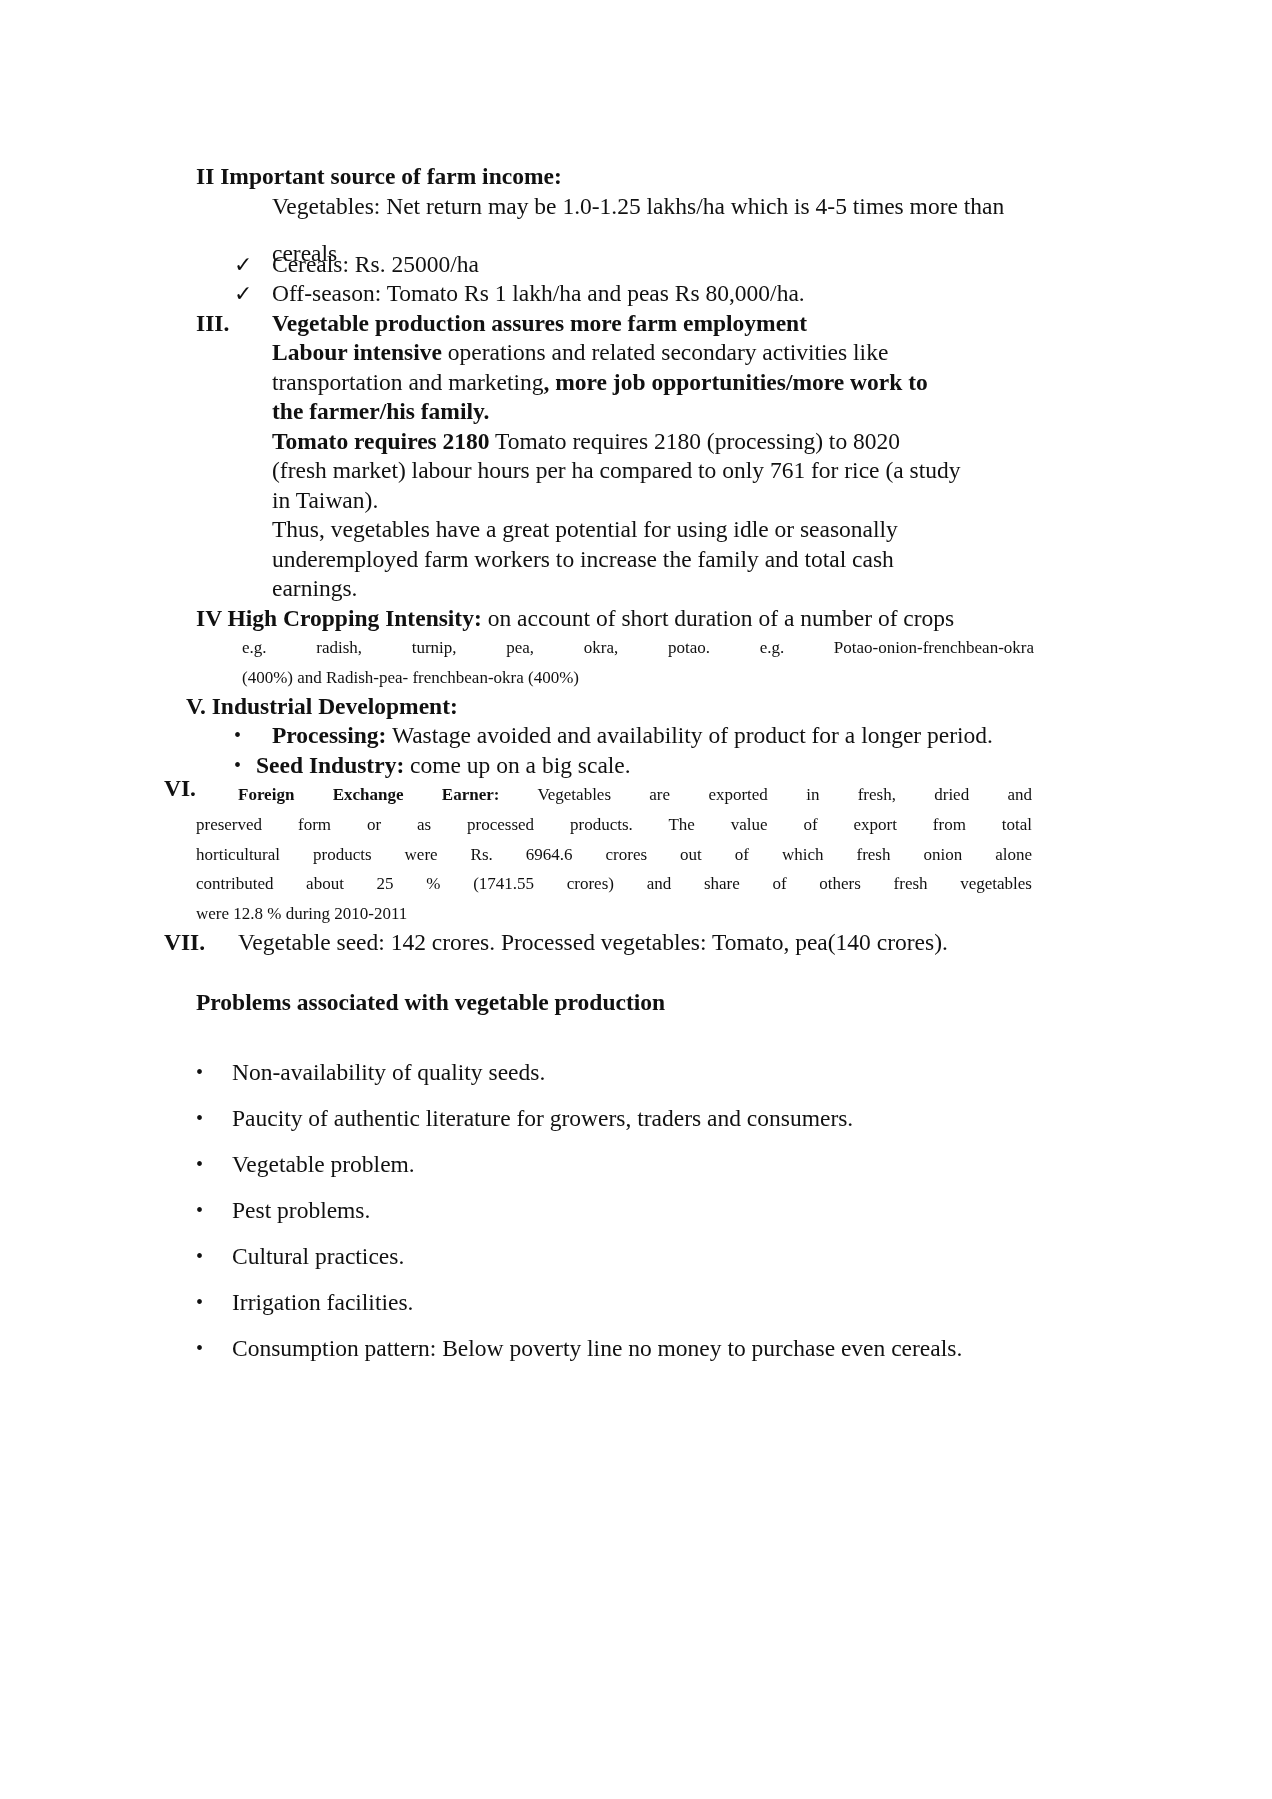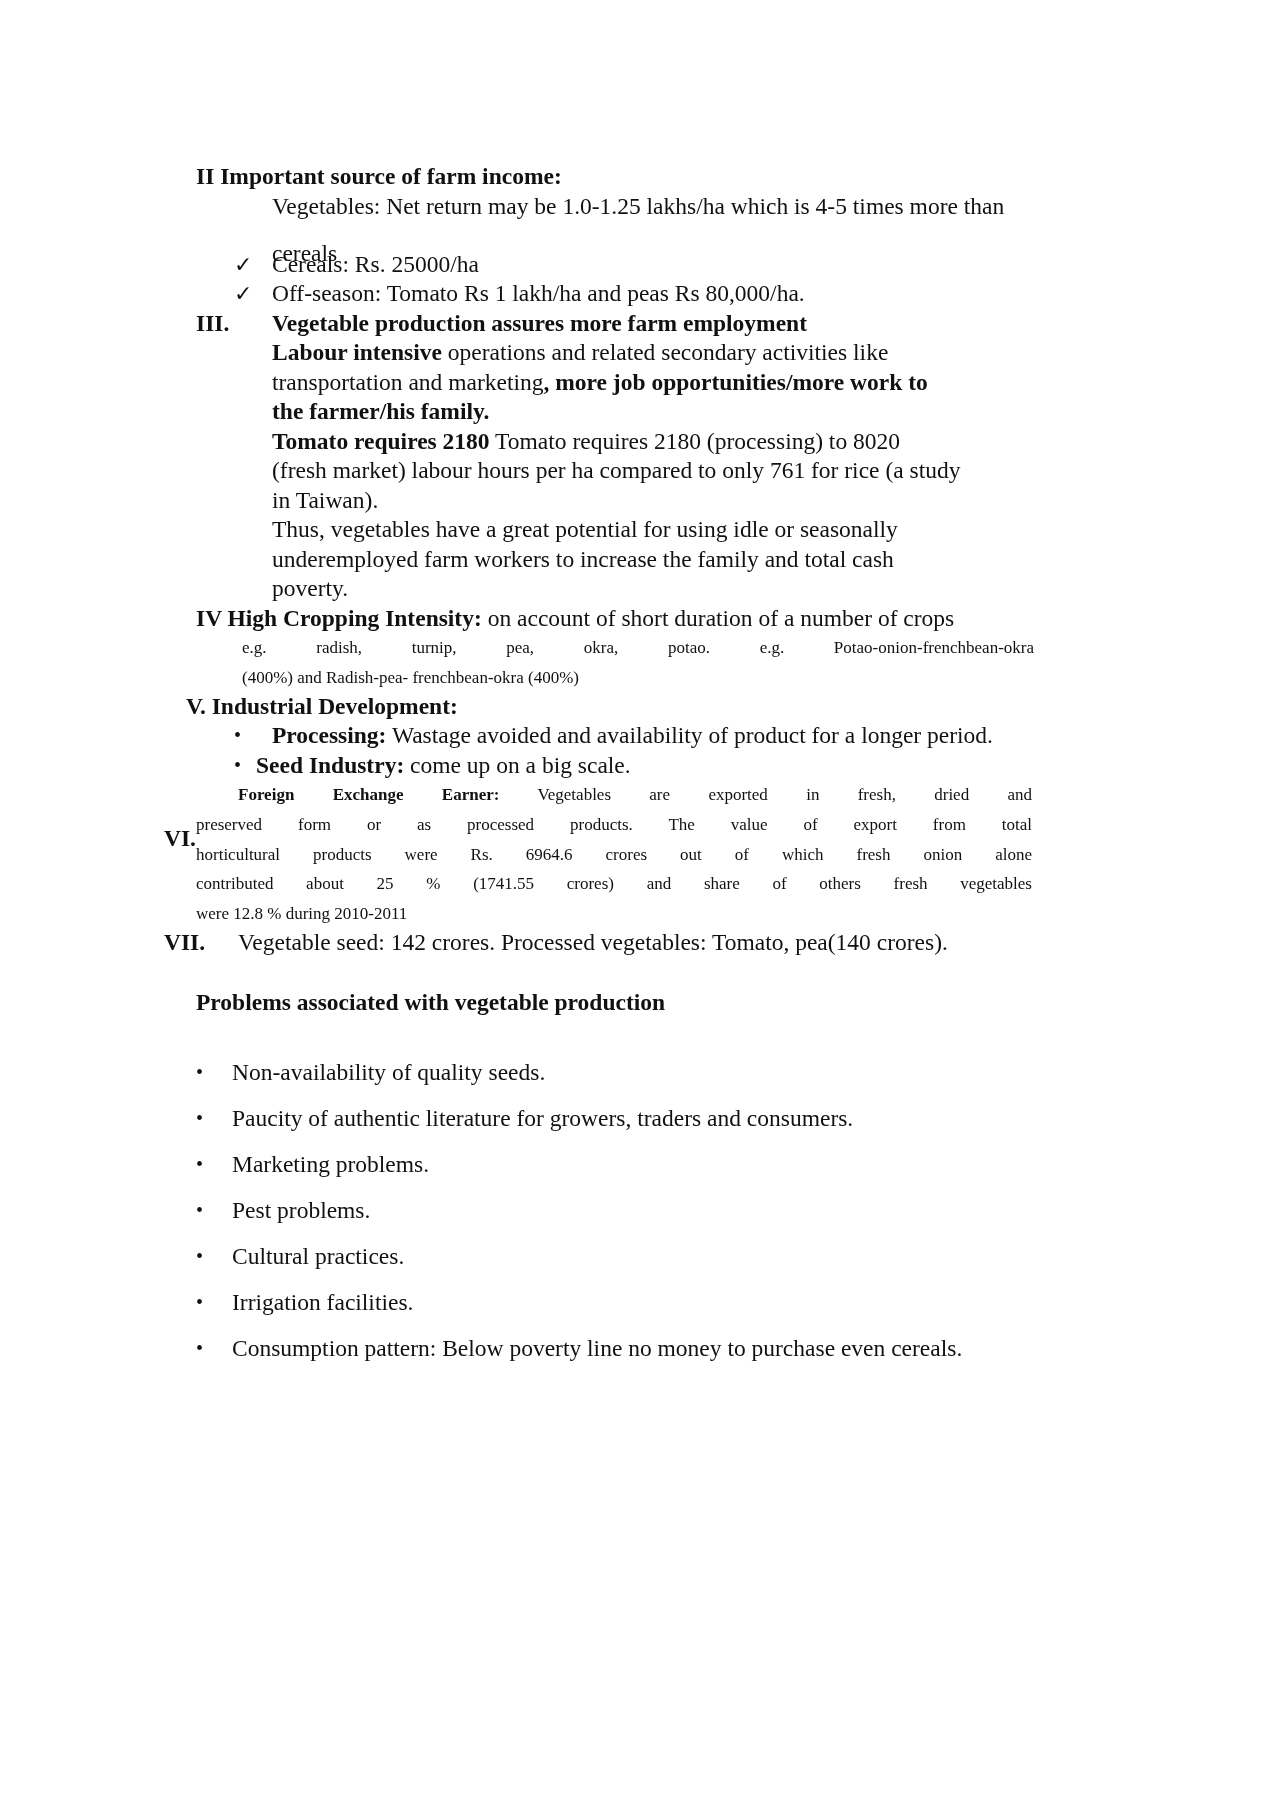--- a/index.html
+++ b/index.html
@@ -37,41 +37,41 @@
 <div class="line b" style="left:272px; top:397px;">the farmer/his family.</div>
 
 <div class="line" style="left:272px; top:427px;">
   <span class="b">Tomato requires 2180</span><span> Tomato requires 2180 (processing) to 8020</span>
 </div>
 <div class="line" style="left:272px; top:456px;">(fresh market) labour hours per ha compared to only 761 for rice (a study</div>
 <div class="line" style="left:272px; top:486px;">in Taiwan).</div>
 
 <div class="line" style="left:272px; top:515px;">Thus, vegetables have a great potential for using idle or seasonally</div>
 <div class="line" style="left:272px; top:545px;">underemployed farm workers to increase the family and total cash</div>
-<div class="line" style="left:272px; top:574px;">poverty.</div>
+<div class="line" style="left:272px; top:574px;">earnings.</div>
 
 <div class="line" style="left:196px; top:604px;">
   <span class="b">IV High Cropping Intensity:</span><span> on account of short duration of a number of crops</span>
 </div>
 <div class="justify" style="left:242px; top:633px; width:792px;">
   <span class="row">e.g. radish, turnip, pea, okra, potao. e.g. Potao-onion-frenchbean-okra</span>
   <span class="row last">(400%) and Radish-pea- frenchbean-okra (400%)</span>
 </div>
 
 <div class="line b" style="left:186px; top:692px;">V. Industrial Development:</div>
 <div class="bullet" style="left:234px; top:721px;">•</div>
 <div class="line" style="left:272px; top:721px;">
   <span class="b">Processing:</span><span> Wastage avoided and availability of product for a longer period.</span>
 </div>
 <div class="bullet" style="left:234px; top:751px;">•</div>
 <div class="line" style="left:256px; top:751px;">
   <span class="b">Seed Industry:</span><span> come up on a big scale.</span>
 </div>
 
-<div class="line b" style="left:164px; top:824px;">VI.</div>
+<div class="line b" style="left:164px; top:774px;">VI.</div>
 <div class="justify" style="left:238px; top:780px; width:794px;">
   <span class="row"><span class="b">Foreign Exchange Earner:</span><span> Vegetables are exported in fresh, dried and</span></span>
 </div>
 <div class="justify" style="left:196px; top:810px; width:836px;">
   <span class="row">preserved form or as processed products. The value of export from total</span>
   <span class="row">horticultural products were Rs. 6964.6 crores out of which fresh onion alone</span>
   <span class="row">contributed about 25 % (1741.55 crores) and share of others fresh vegetables</span>
   <span class="row last">were 12.8 % during 2010-2011</span>
 </div>
 
@@ -80,21 +80,21 @@
 
 <div class="line b" style="left:196px; top:988px;">Problems associated with vegetable production</div>
 
 <div class="bullet" style="left:196px; top:1058px;">•</div>
 <div class="line" style="left:232px; top:1058px;">Non-availability of quality seeds.</div>
 
 <div class="bullet" style="left:196px; top:1104px;">•</div>
 <div class="line" style="left:232px; top:1104px;">Paucity of authentic literature for growers, traders and consumers.</div>
 
 <div class="bullet" style="left:196px; top:1150px;">•</div>
-<div class="line" style="left:232px; top:1150px;">Marketing problems.</div>
+<div class="line" style="left:232px; top:1150px;">Vegetable problem.</div>
 
 <div class="bullet" style="left:196px; top:1196px;">•</div>
 <div class="line" style="left:232px; top:1196px;">Pest problems.</div>
 
 <div class="bullet" style="left:196px; top:1242px;">•</div>
 <div class="line" style="left:232px; top:1242px;">Cultural practices.</div>
 
 <div class="bullet" style="left:196px; top:1288px;">•</div>
 <div class="line" style="left:232px; top:1288px;">Irrigation facilities.</div>
 

